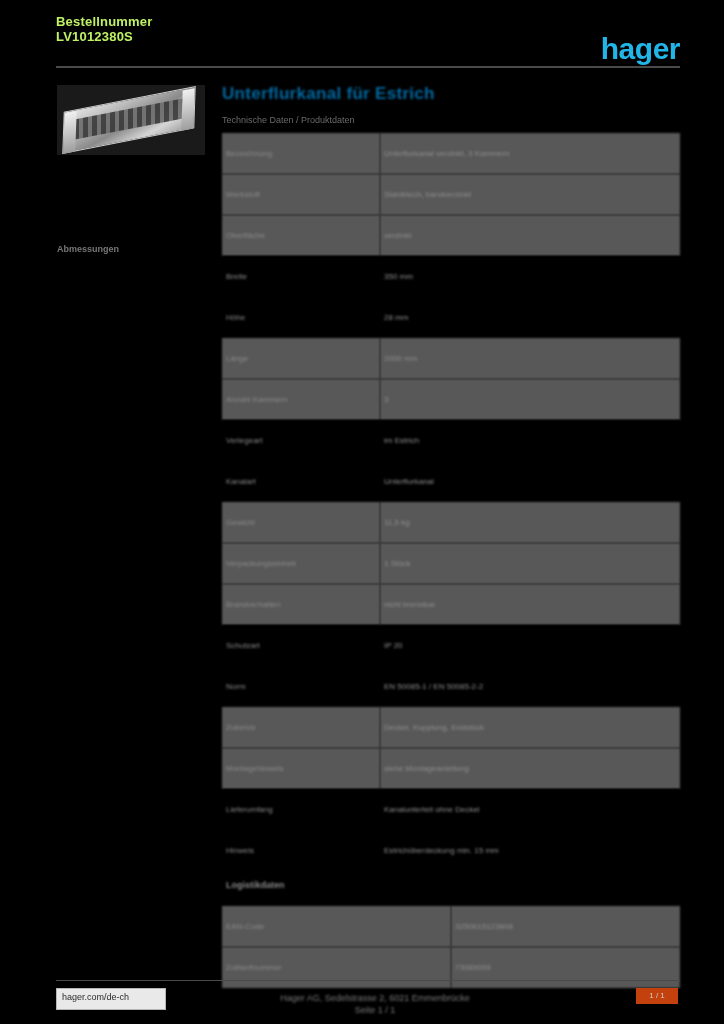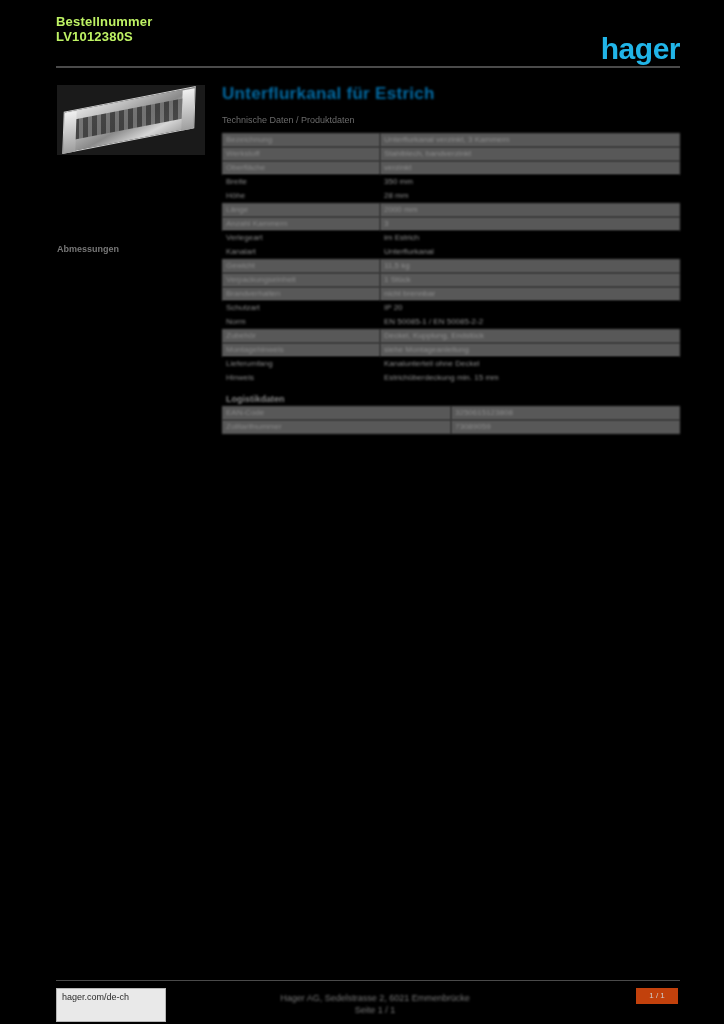--- a/index.html
+++ b/index.html
@@ -150,21 +150,21 @@
   .spec-table tr.alt td {
     background: #585858;
   }
   .spec-table tr.plain td {
     background: #000000;
   }
   .spec-table td {
     font-size: 8px;
     line-height: 11px;
     color: #7c7c7c;
-    padding: 1px 4px;
+    padding: 15px 4px;
     vertical-align: top;
     filter: blur(0.8px);
   }
   .spec-table td.k {
     width: 150px;
     color: #8a8a8a;
   }
   .spec-table td.v {
     color: #8e8e8e;
   }
@@ -183,21 +183,21 @@
     top: 980px;
     width: 624px;
     height: 1px;
     background: #4a4a4a;
   }
   .footer-url {
     position: absolute;
     left: 56px;
     top: 988px;
     width: 110px;
-    height: 34px;
+    height: 22px;
     background: #e9e9e9;
     border: 1px solid #b5b5b5;
     box-sizing: border-box;
     font-size: 9px;
     color: #2b2b2b;
     line-height: 16px;
     padding-left: 5px;
     white-space: nowrap;
     overflow: hidden;
   }

